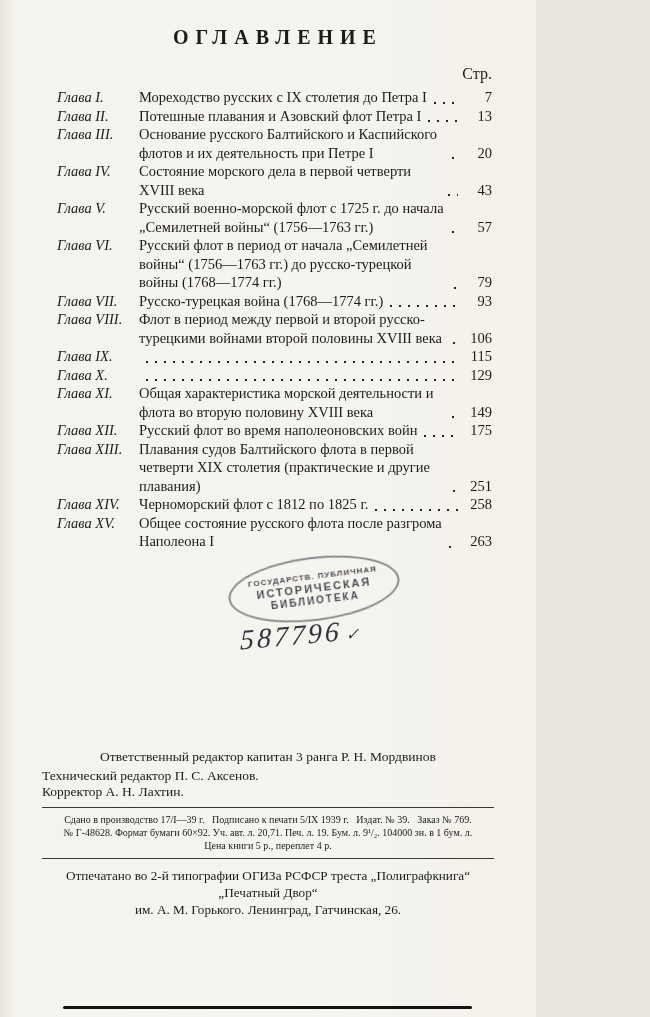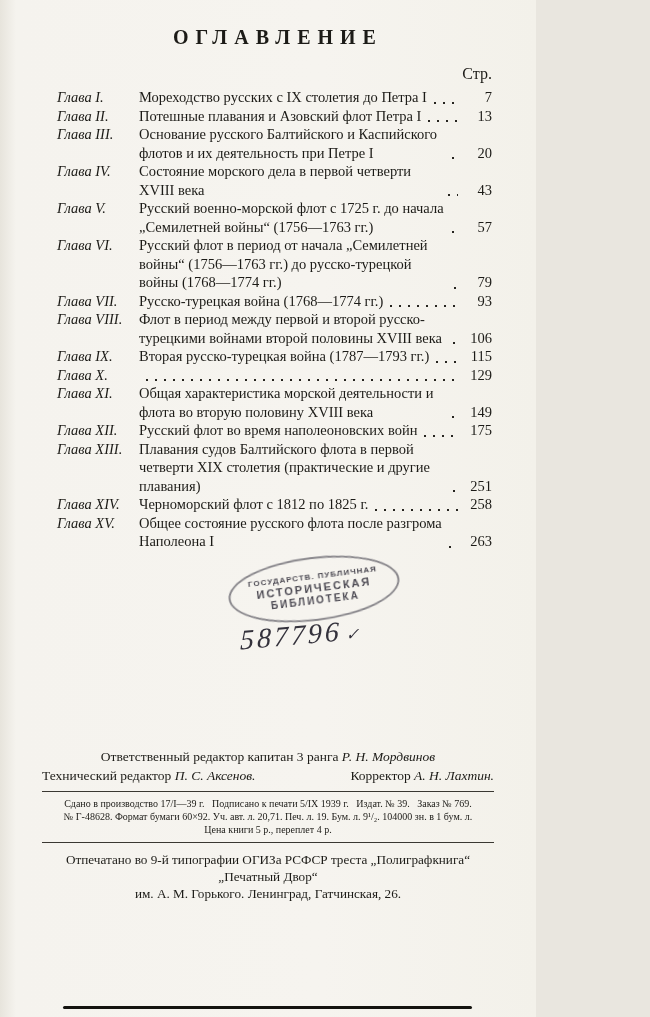--- a/index.html
+++ b/index.html
@@ -75,22 +75,22 @@
     font-style: italic;
     font-size: 28px;
     letter-spacing: 3px;
     color: #34323c;
     transform: rotate(-5deg) skewX(-6deg);
   }
   .handwritten .mark { font-size: 16px; margin-left: 4px; }
 
   .credits { padding: 0 42px; font-size: 13.5px; }
   .credits .line1 { text-align: center; margin-bottom: 3px; }
-  .credits .line2 { display: flex; justify-content: space-between; }
-  .name { font-style: italic; }
+  .credits .line2 { display: flex; justify-content: flex-end; flex-direction: column; }
+  .name { }
 
   .rule {
     border: none;
     border-top: 1px solid #3a3832;
     margin: 7px 42px 6px 42px;
   }
 
   .imprint { padding: 0 40px; font-size: 10px; text-align: center; }
   .imprint div { margin-bottom: 2px; white-space: pre-wrap; }
 
@@ -164,21 +164,20 @@
 
   <div class="toc-entry">
     <span class="chapter">Глава VIII.</span>
     <span class="entry-title">Флот в период между первой и второй русско-турецкими войнами второй половины XVIII века</span>
     <span class="leader"></span>
     <span class="page-num">106</span>
   </div>
 
   <div class="toc-entry">
     <span class="chapter">Глава IX.</span>
-    <span class="entry-title">Вторая русско-турецкая война (1787—1793 гг.)</span>
     <span class="leader"></span>
     <span class="page-num">115</span>
   </div>
 
   <div class="toc-entry">
     <span class="chapter">Глава X.</span>
     <span class="leader"></span>
     <span class="page-num">129</span>
   </div>
 
@@ -251,19 +250,19 @@
 
   <div class="imprint">
     <div>Сдано в производство 17/I—39 г.   Подписано к печати 5/IX 1939 г.   Издат. № 39.   Заказ № 769.</div>
     <div>№ Г-48628. Формат бумаги 60×92. Уч. авт. л. 20,71. Печ. л. 19. Бум. л. 9¹/₂. 104000 зн. в 1 бум. л.</div>
     <div>Цена книги 5 р., переплет 4 р.</div>
   </div>
 
   <hr class="rule">
 
   <div class="printer">
-    <div>Отпечатано во 9-й типографии ОГИЗа РСФСР треста „Полиграфкнига“ „Печатный Двор“</div>
+    <div>Отпечатано во 2-й типографии ОГИЗа РСФСР треста „Полиграфкнига“ „Печатный Двор“</div>
     <div>им. А. М. Горького. Ленинград, Гатчинская, 26.</div>
   </div>
 
   <div class="scan-line"></div>
 
 </div>
 
 </body></html>

